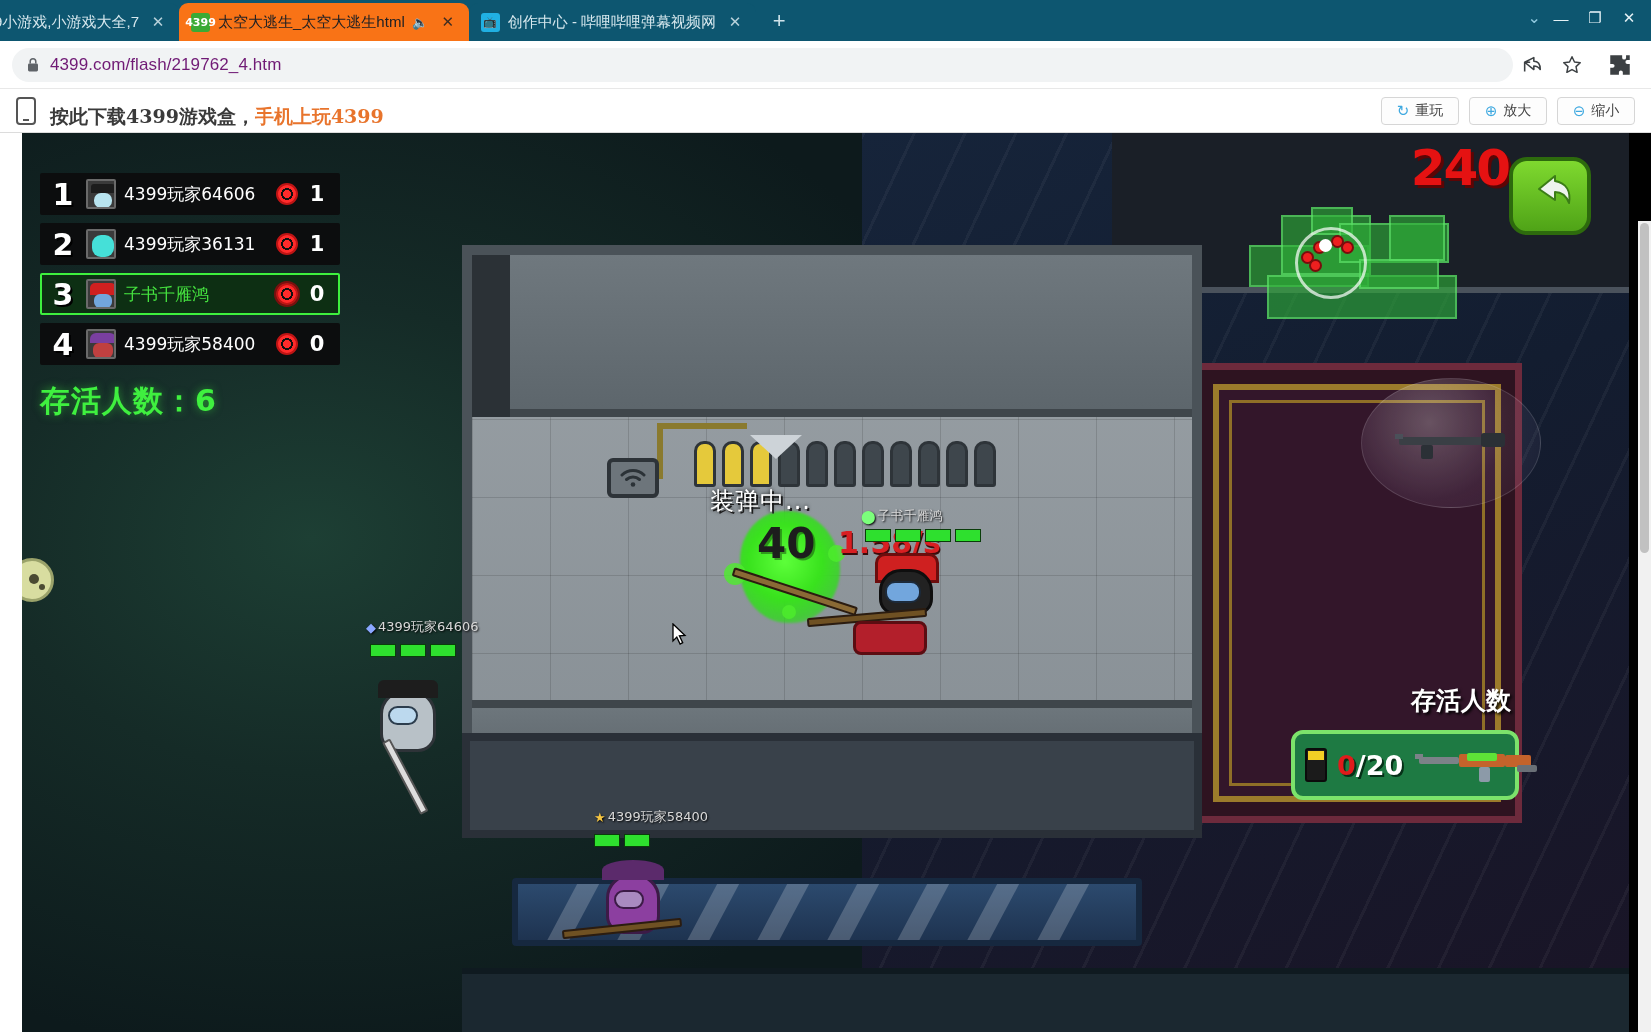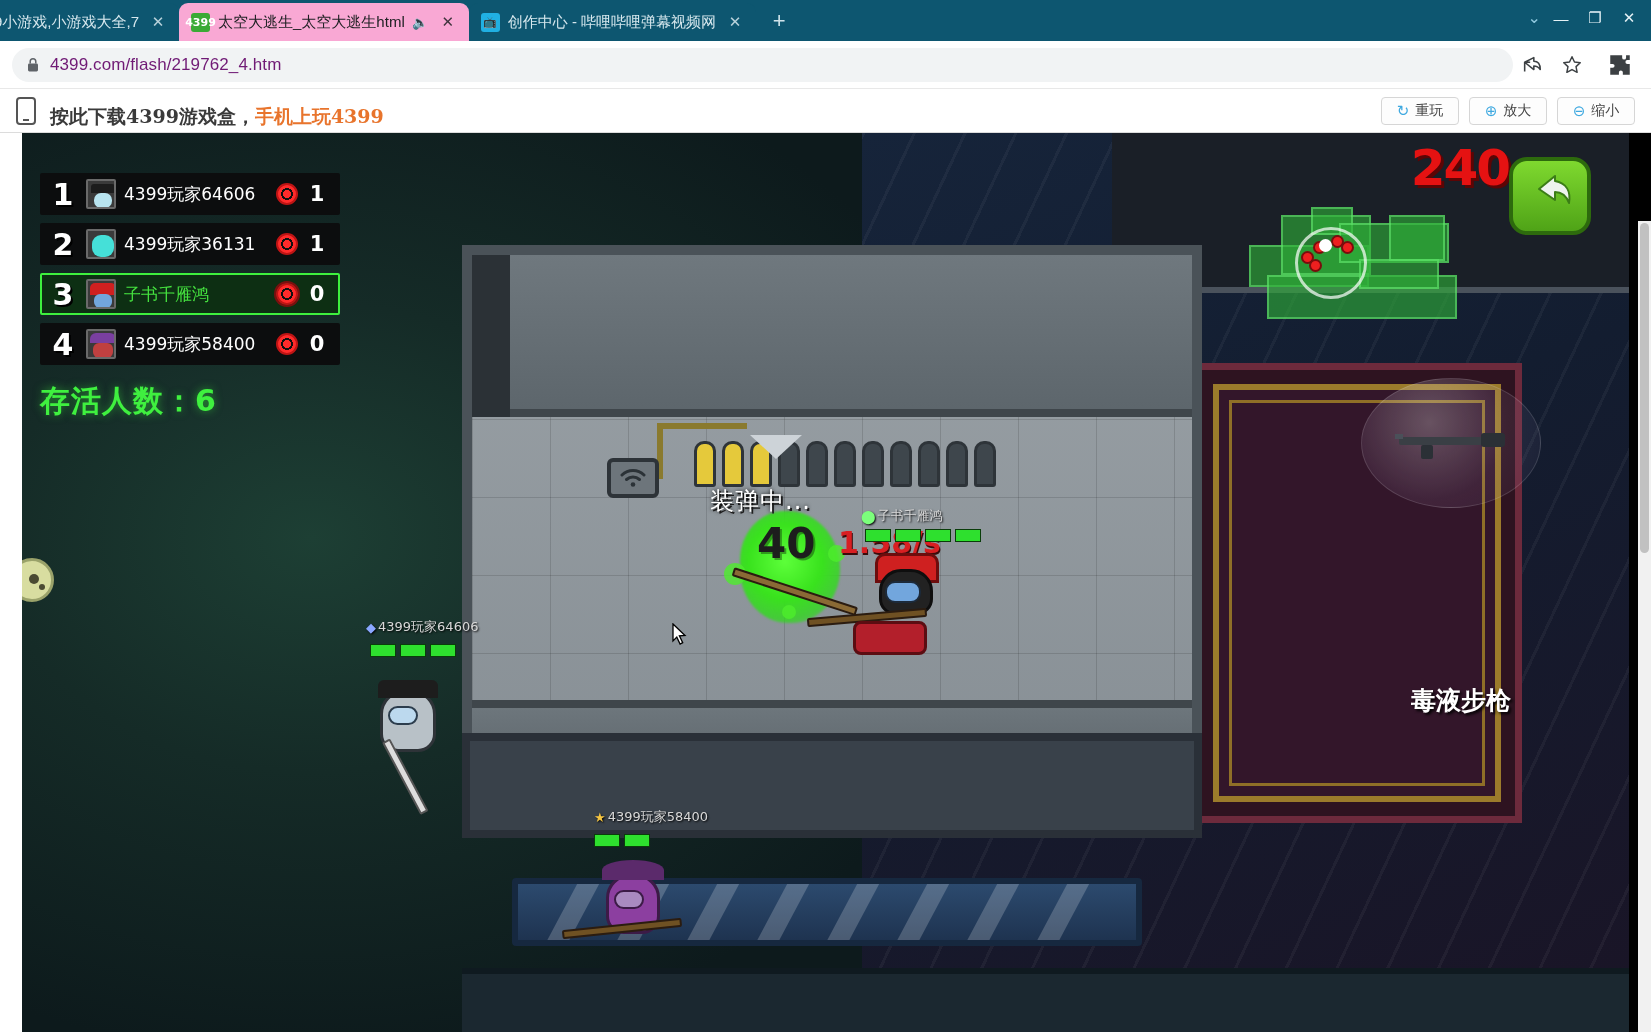--- a/index.html
+++ b/index.html
@@ -16,21 +16,21 @@
     height:41px; background:#0d5670; display:flex; align-items:flex-end;
     position:relative;
   }
   .tab{
     height:38px; display:flex; align-items:center; gap:8px;
     padding:0 10px 0 12px; border-radius:9px 9px 0 0;
     font-size:15px; color:#d7e8ee; max-width:290px; min-width:160px;
     position:relative; cursor:default;
   }
   .tab.inactive{ background:#0d5670; }
-  .tab.active{ background:#f9a8d4; color:#202124;text-align:center; }
+  .tab.active{ background:#f97316; color:#202124;text-align:center; }
   .tab .favicon{
     width:19px;height:19px;flex:0 0 19px;border-radius:3px;
     display:flex;align-items:center;justify-content:center;
     font-size:11px;line-height:1;
   }
   .fav-4399{ background:#3aaa35; color:#fff; font-weight:bold; font-size:9px;
              font-family:"DejaVu Sans", sans-serif; }
   .fav-bili{ background:#20b0e3; color:#fff; }
   .tab .tablabel{
     flex:1 1 auto; white-space:nowrap; overflow:hidden;
@@ -663,21 +663,38 @@
 
       <div class="wbubble">
         <svg width="120" height="40" viewBox="0 0 120 40">
           <rect x="8" y="14" width="86" height="8" rx="2" fill="#3a3f45"></rect>
           <rect x="90" y="10" width="24" height="14" rx="3" fill="#2b3036"></rect>
           <rect x="30" y="22" width="12" height="14" rx="2" fill="#2b3036"></rect>
           <rect x="4" y="11" width="8" height="5" fill="#4a5059"></rect>
         </svg>
       </div>
 
-      <div class="wname">毒液步枪</div>
+      <div class="wname">存活人数</div>
+      <div class="wpanel">
+        <div class="magicon"></div>
+        <div class="ammo">
+          <span class="zero">0</span><span>/</span><span>20</span>
+        </div>
+        <div class="wgun">
+          <svg width="130" height="40" viewBox="0 0 130 40">
+            <rect x="6" y="12" width="40" height="7" rx="2" fill="#7c8288"></rect>
+            <rect x="46" y="9" width="46" height="13" rx="2" fill="#c4632b"></rect>
+            <rect x="54" y="8" width="30" height="8" rx="2" fill="#5ee337"></rect>
+            <rect x="92" y="10" width="26" height="12" rx="2" fill="#c4632b"></rect>
+            <rect x="66" y="22" width="11" height="15" rx="2" fill="#8c9aa8"></rect>
+            <rect x="104" y="20" width="20" height="7" rx="2" fill="#6a7077"></rect>
+            <rect x="2" y="9" width="8" height="5" fill="#7c8288"></rect>
+          </svg>
+        </div>
+      </div>
 
       <svg class="cursor" viewBox="0 0 16 24">
         <path d="M1 1l12 11.5-5.6.4 3.3 6.8-2.6 1.3-3.3-6.9L1 18z" fill="#fff" stroke="#000" stroke-width="1.3"></path>
       </svg>
 
     </div>
 
     <div class="scrollbar">
       <div class="thumb"></div>
     </div>

